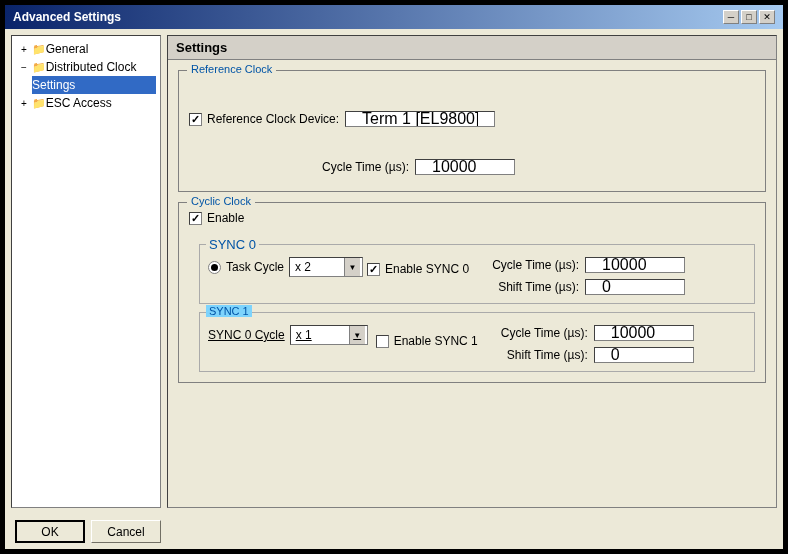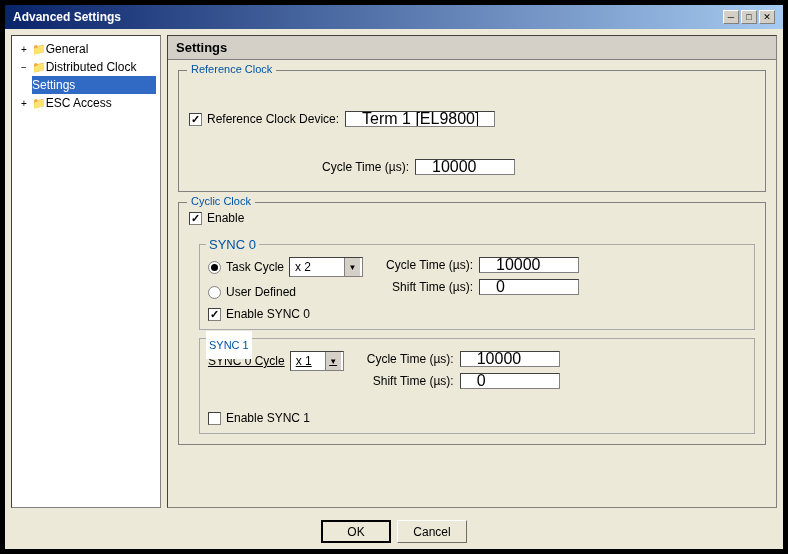--- a/index.html
+++ b/index.html
@@ -260,40 +260,40 @@
 
     .sync-row {
       display: flex;
       align-items: flex-start;
       gap: 10px;
       margin-top: 4px;
     }
 
     .sync-left {
       display: flex;
-      flex-direction: column;
+      flex-direction: row;
       gap: 4px;
     }
 
     .sync-right {
       display: flex;
       flex-direction: column;
       gap: 6px;
     }
 
     .inline-row {
       display: flex;
       align-items: center;
       gap: 6px;
     }
 
     
     .bottom-bar {
       display: flex;
-      justify-content: center;
+      justify-content: flex-start;
       padding: 6px 10px;
       gap: 6px;
       flex-shrink: 0;
     }
 
     .win-btn {
       height: 23px;
       min-width: 70px;
       background: #ece9d8;
       border: 1px solid #716f64;
@@ -390,24 +390,20 @@
               <div class="sync-left">
                 <div class="radio-row">
                   <div class="radio-btn selected"></div>
                   <span>Task Cycle</span>
 
                   <div class="select-box" style="width: 74px;">
                     <span style="padding-left:3px; flex:1;">x 2</span>
                     <div class="select-arrow">▼</div>
                   </div>
                 </div>
-                <div class="radio-row">
-                  <div class="radio-btn"></div>
-                  <span>User Defined</span>
-                </div>
                 <div class="checkbox-row" style="margin-bottom:0; ">
                   <div class="cb checked"></div>
                   <span>Enable SYNC 0</span>
                 </div>
               </div>
 
               <div class="sync-right">
                 <div class="inline-row">
                   <span class="form-label">Cycle Time (µs):</span>
                   <input class="form-input" type="text" value="10000" style="">
@@ -415,28 +411,28 @@
                 <div class="inline-row">
                   <span class="form-label">Shift Time (µs):</span>
                   <input class="form-input" type="text" value="0" style="">
                 </div>
               </div>
             </div>
 
           </div>
 
           <div style="margin-left: 10px; border: 1px solid #aaa; padding: 8px; position: relative; background: #ece9d8;">
-            <span style="position:absolute; top:-8px; left:6px; background:#ffffff; padding: 8px 3px; color:#0054a6; font-size:11px;">SYNC 1</span>
+            <span style="position:absolute; top:-8px; left:6px; background:#7dd3fc; padding: 0 3px; color:#0054a6; font-size:11px;">SYNC 1</span>
 
             <div class="sync-row">
 
               <div class="sync-left">
                 <div class="radio-row" style="margin-bottom: 8px; text-decoration: underline;">
                   <span>SYNC 0 Cycle</span>
-                  <div class="select-box" style="width: 54px;">
+                  <div class="select-box" style="width: 78px;">
                     <span style="padding-left:3px; flex:1;">x 1</span>
                     <div class="select-arrow">▼</div>
                   </div>
                 </div>
                 <div style="height: 20px;"></div>
                 <div class="checkbox-row" style="margin-bottom:0; margin-top:4px;">
                   <div class="cb"></div>
                   <span>Enable SYNC 1</span>
                 </div>
               </div>

